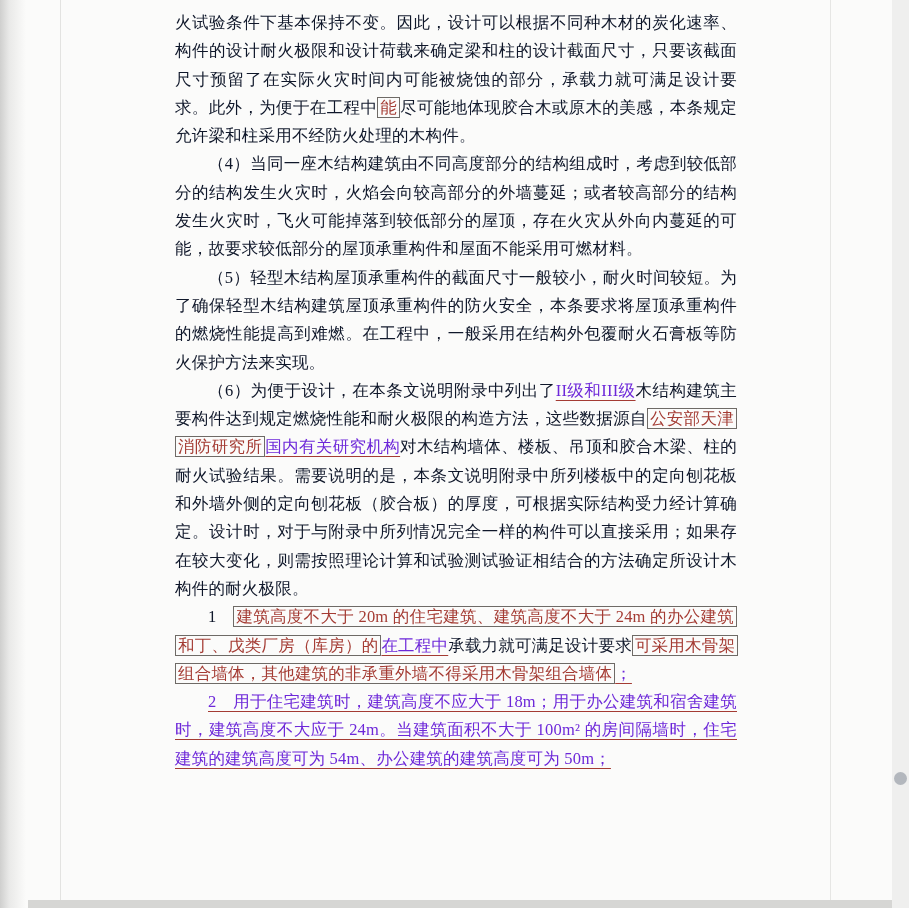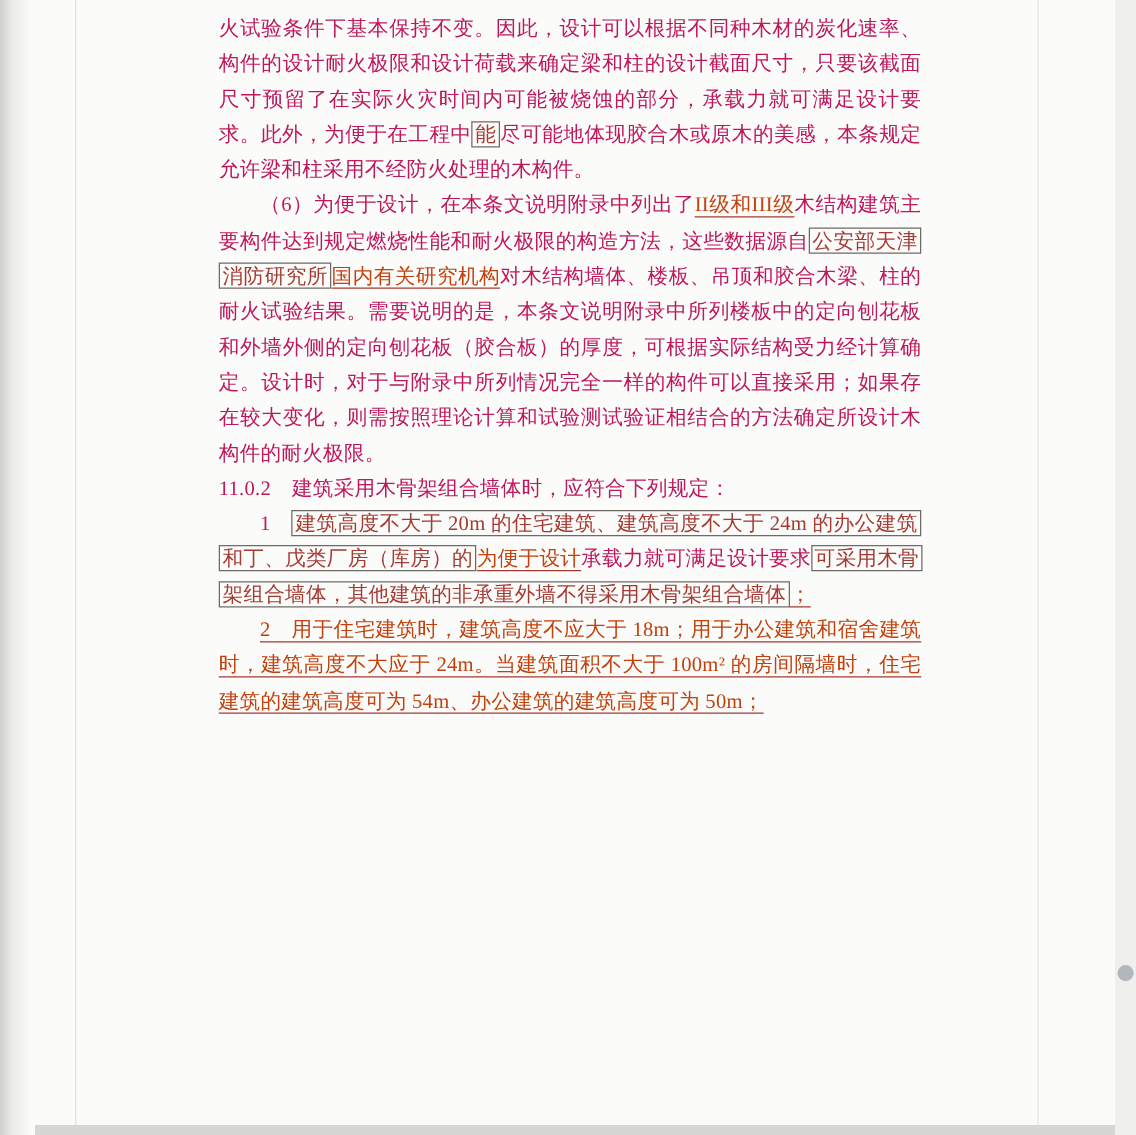--- a/index.html
+++ b/index.html
@@ -25,23 +25,23 @@
   }
   
   .textcol{
     position:absolute;left:175px;top:9px;width:562px;
     font-size:16.5px;line-height:28.3px;color:#36322f;
     text-align:justify;text-justify:inter-character;
     letter-spacing:0.2px;
   }
   .para{margin:0;padding:0;}
   .para.indent{text-indent:2em;}
-  .r-n{color:#be185d;}
+  .r-n{color:#0f172a;}
   .r-i{
-    color:#c2410c;
+    color:#6d28d9;
     text-decoration:underline;
     text-decoration-color:#a43b33;
     text-decoration-thickness:1.2px;
     text-underline-offset:4px;
   }
   .r-d{
     color:#a43b33;
     border:1px solid #6e6a66;
     padding:0 2px;
     box-decoration-break:clone;
@@ -59,23 +59,24 @@
 <body>
 
 <div class="viewer">
 
   <div class="left-shadow"></div>
   <div class="page-left-line"></div>
   <div class="page-right-line"></div>
 
   <div class="textcol">
       <p class="para"><span class="r-n">火试验条件下基本保持不变。因此，设计可以根据不同种木材的炭化速率、构件的设计耐火极限和设计荷载来确定梁和柱的设计截面尺寸，只要该截面尺寸预留了在实际火灾时间内可能被烧蚀的部分，承载力就可满足设计要求。此外，为便于在工程中</span><span class="r-d">能</span><span class="r-n">尽可能地体现胶合木或原木的美感，本条规定允许梁和柱采用不经防火处理的木构件。</span></p>
+      <p class="para indent"><span class="r-n">（4）当同一座木结构建筑由不同高度部分的结构组成时，考虑到较低部分的结构发生火灾时，火焰会向较高部分的外墙蔓延；或者较高部分的结构发生火灾时，飞火可能掉落到较低部分的屋顶，存在火灾从外向内蔓延的可能，故要求较低部分的屋顶承重构件和屋面不能采用可燃材料。</span></p>
+      <p class="para indent"><span class="r-n">（5）轻型木结构屋顶承重构件的截面尺寸一般较小，耐火时间较短。为了确保轻型木结构建筑屋顶承重构件的防火安全，本条要求将屋顶承重构件的燃烧性能提高到难燃。在工程中，一般采用在结构外包覆耐火石膏板等防火保护方法来实现。</span></p>
       <p class="para indent"><span class="r-n">（6）为便于设计，在本条文说明附录中列出了</span><span class="r-i">II级和III级</span><span class="r-n">木结构建筑主要构件达到规定燃烧性能和耐火极限的构造方法，这些数据源自</span><span class="r-d">公安部天津消防研究所</span><span class="r-i">国内有关研究机构</span><span class="r-n">对木结构墙体、楼板、吊顶和胶合木梁、柱的耐火试验结果。需要说明的是，本条文说明附录中所列楼板中的定向刨花板和外墙外侧的定向刨花板（胶合板）的厚度，可根据实际结构受力经计算确定。设计时，对于与附录中所列情况完全一样的构件可以直接采用；如果存在较大变化，则需按照理论计算和试验测试验证相结合的方法确定所设计木构件的耐火极限。</span></p>
-      <p class="para"><span class="r-n">11.0.2　建筑采用木骨架组合墙体时，应符合下列规定：</span></p>
-      <p class="para indent"><span class="r-n">1　</span><span class="r-d">建筑高度不大于 20m 的住宅建筑、建筑高度不大于 24m 的办公建筑和丁、戊类厂房（库房）的</span><span class="r-i">为便于设计</span><span class="r-n">承载力就可满足设计要求</span><span class="r-d">可采用木骨架组合墙体，其他建筑的非承重外墙不得采用木骨架组合墙体</span><span class="r-i">； </span></p>
+      <p class="para indent"><span class="r-n">1　</span><span class="r-d">建筑高度不大于 20m 的住宅建筑、建筑高度不大于 24m 的办公建筑和丁、戊类厂房（库房）的</span><span class="r-i">在工程中</span><span class="r-n">承载力就可满足设计要求</span><span class="r-d">可采用木骨架组合墙体，其他建筑的非承重外墙不得采用木骨架组合墙体</span><span class="r-i">； </span></p>
       <p class="para indent"><span class="r-i">2　用于住宅建筑时，建筑高度不应大于 18m；用于办公建筑和宿舍建筑时，建筑高度不大应于 24m。当建筑面积不大于 100m² 的房间隔墙时，住宅建筑的建筑高度可为 54m、办公建筑的建筑高度可为 50m；</span></p>
     </div>
 
   <div class="bottom-strip"></div>
 
   <div class="scroll-track">
     <div class="scroll-thumb"></div>
   </div>
 
 </div>

